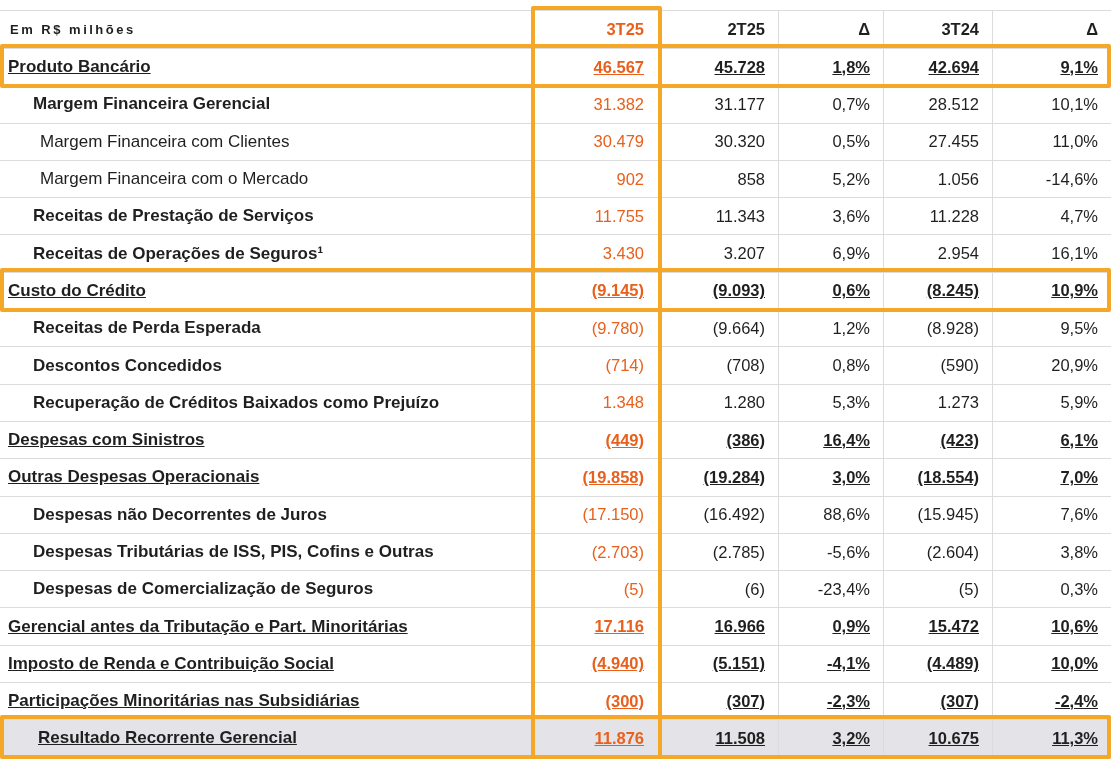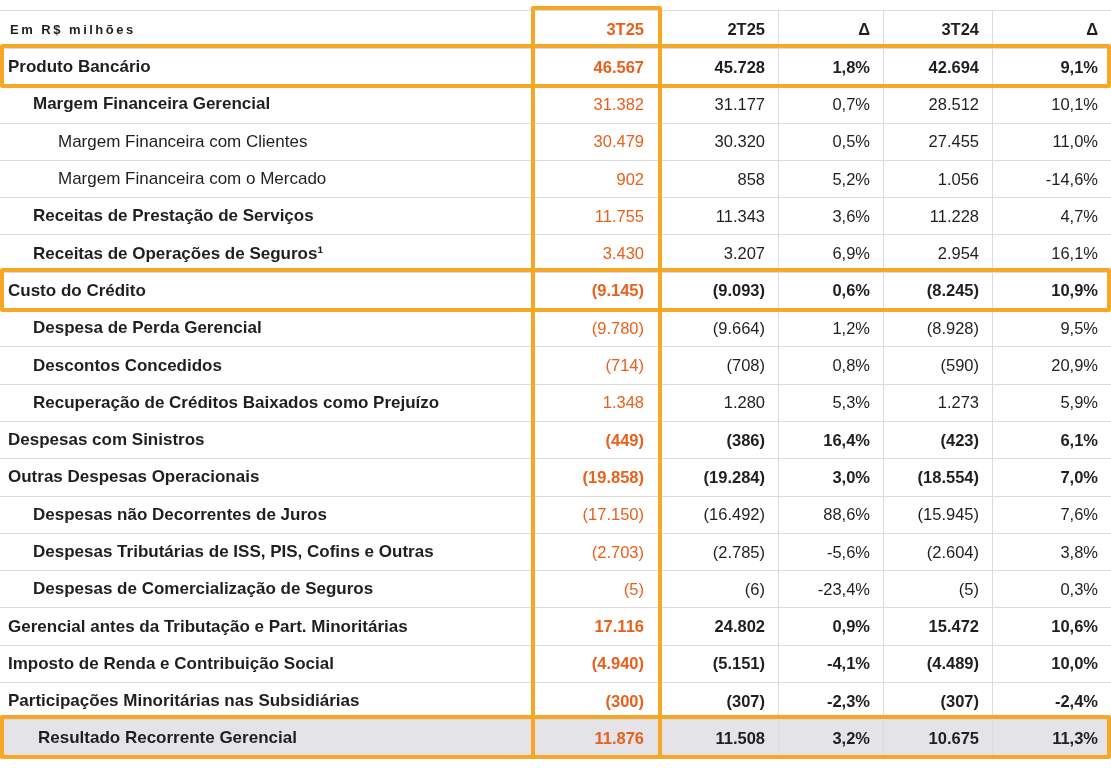--- a/index.html
+++ b/index.html
@@ -20,24 +20,24 @@
   .cell{
     display:flex;align-items:center;
     font-size:17px;
     white-space:nowrap;
     box-sizing:border-box;
     border-top:1px solid #dcdcdc;
   }
   .vline{border-left:1px solid #dcdcdc;}
   .lbl{justify-content:flex-start;padding-left:8px;}
   .ind1{padding-left:33px;font-weight:bold;}
-  .ind2{padding-left:58px;}
+  .ind2{padding-left:40px;}
   .val{justify-content:flex-end;padding-right:13px;font-size:16.5px;}
   .col1{padding-right:16px;}
-  .b{font-weight:bold;}
+  .b{font-weight:bold;text-decoration:underline;}
   .accent{color:var(--accent-text,#e8601c);}
   .shade{background:var(--shaded-bg,#e4e4e8);padding-left:38px;}
   .hdr{font-weight:bold;text-align:center;}
   .unit{
     font-size:13px;font-weight:bold;letter-spacing:2.5px;
     padding-left:10px;
   }
   
   .obox{
     position:absolute;
@@ -101,21 +101,21 @@
       <div class="cell val vline">3.207</div>
       <div class="cell val vline">6,9%</div>
       <div class="cell val vline">2.954</div>
       <div class="cell val vline">16,1%</div>
       <div class="cell lbl ind0 b">Custo do Crédito</div>
       <div class="cell val vline col1 accent b">(9.145)</div>
       <div class="cell val vline b">(9.093)</div>
       <div class="cell val vline b">0,6%</div>
       <div class="cell val vline b">(8.245)</div>
       <div class="cell val vline b">10,9%</div>
-      <div class="cell lbl ind1">Despesa de Perda Gerencial</div>
+      <div class="cell lbl ind1">Receitas de Perda Esperada</div>
       <div class="cell val vline col1 accent">(9.780)</div>
       <div class="cell val vline">(9.664)</div>
       <div class="cell val vline">1,2%</div>
       <div class="cell val vline">(8.928)</div>
       <div class="cell val vline">9,5%</div>
       <div class="cell lbl ind1">Descontos Concedidos</div>
       <div class="cell val vline col1 accent">(714)</div>
       <div class="cell val vline">(708)</div>
       <div class="cell val vline">0,8%</div>
       <div class="cell val vline">(590)</div>
@@ -151,21 +151,21 @@
       <div class="cell val vline">(2.604)</div>
       <div class="cell val vline">3,8%</div>
       <div class="cell lbl ind1">Despesas de Comercialização de Seguros</div>
       <div class="cell val vline col1 accent">(5)</div>
       <div class="cell val vline">(6)</div>
       <div class="cell val vline">-23,4%</div>
       <div class="cell val vline">(5)</div>
       <div class="cell val vline">0,3%</div>
       <div class="cell lbl ind0 b">Gerencial antes da Tributação e Part. Minoritárias</div>
       <div class="cell val vline col1 accent b">17.116</div>
-      <div class="cell val vline b">24.802</div>
+      <div class="cell val vline b">16.966</div>
       <div class="cell val vline b">0,9%</div>
       <div class="cell val vline b">15.472</div>
       <div class="cell val vline b">10,6%</div>
       <div class="cell lbl ind0 b">Imposto de Renda e Contribuição Social</div>
       <div class="cell val vline col1 accent b">(4.940)</div>
       <div class="cell val vline b">(5.151)</div>
       <div class="cell val vline b">-4,1%</div>
       <div class="cell val vline b">(4.489)</div>
       <div class="cell val vline b">10,0%</div>
       <div class="cell lbl ind0 b">Participações Minoritárias nas Subsidiárias</div>

